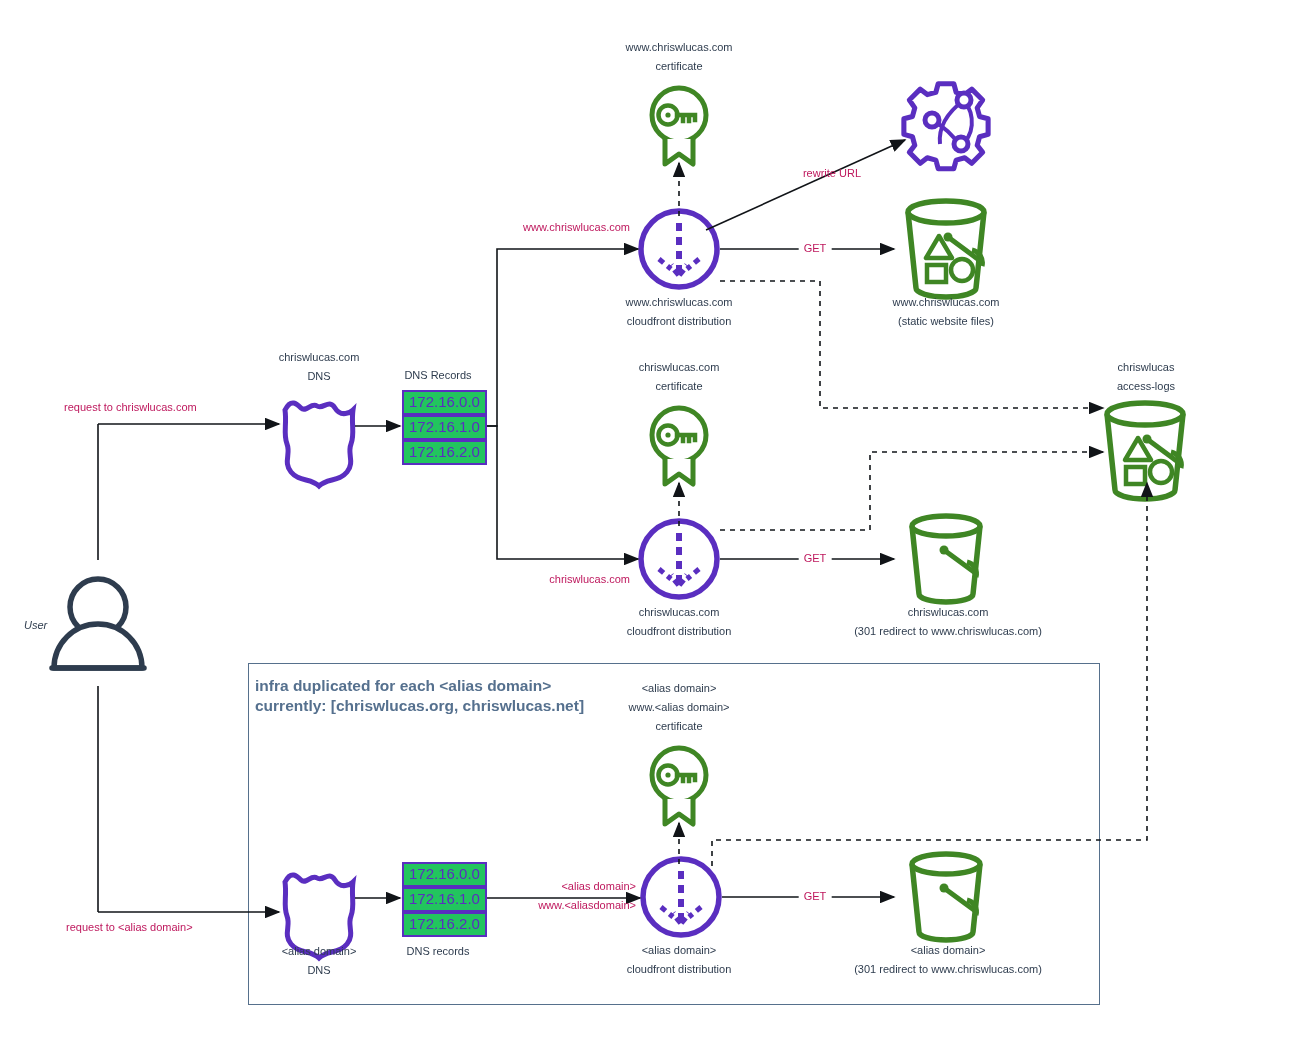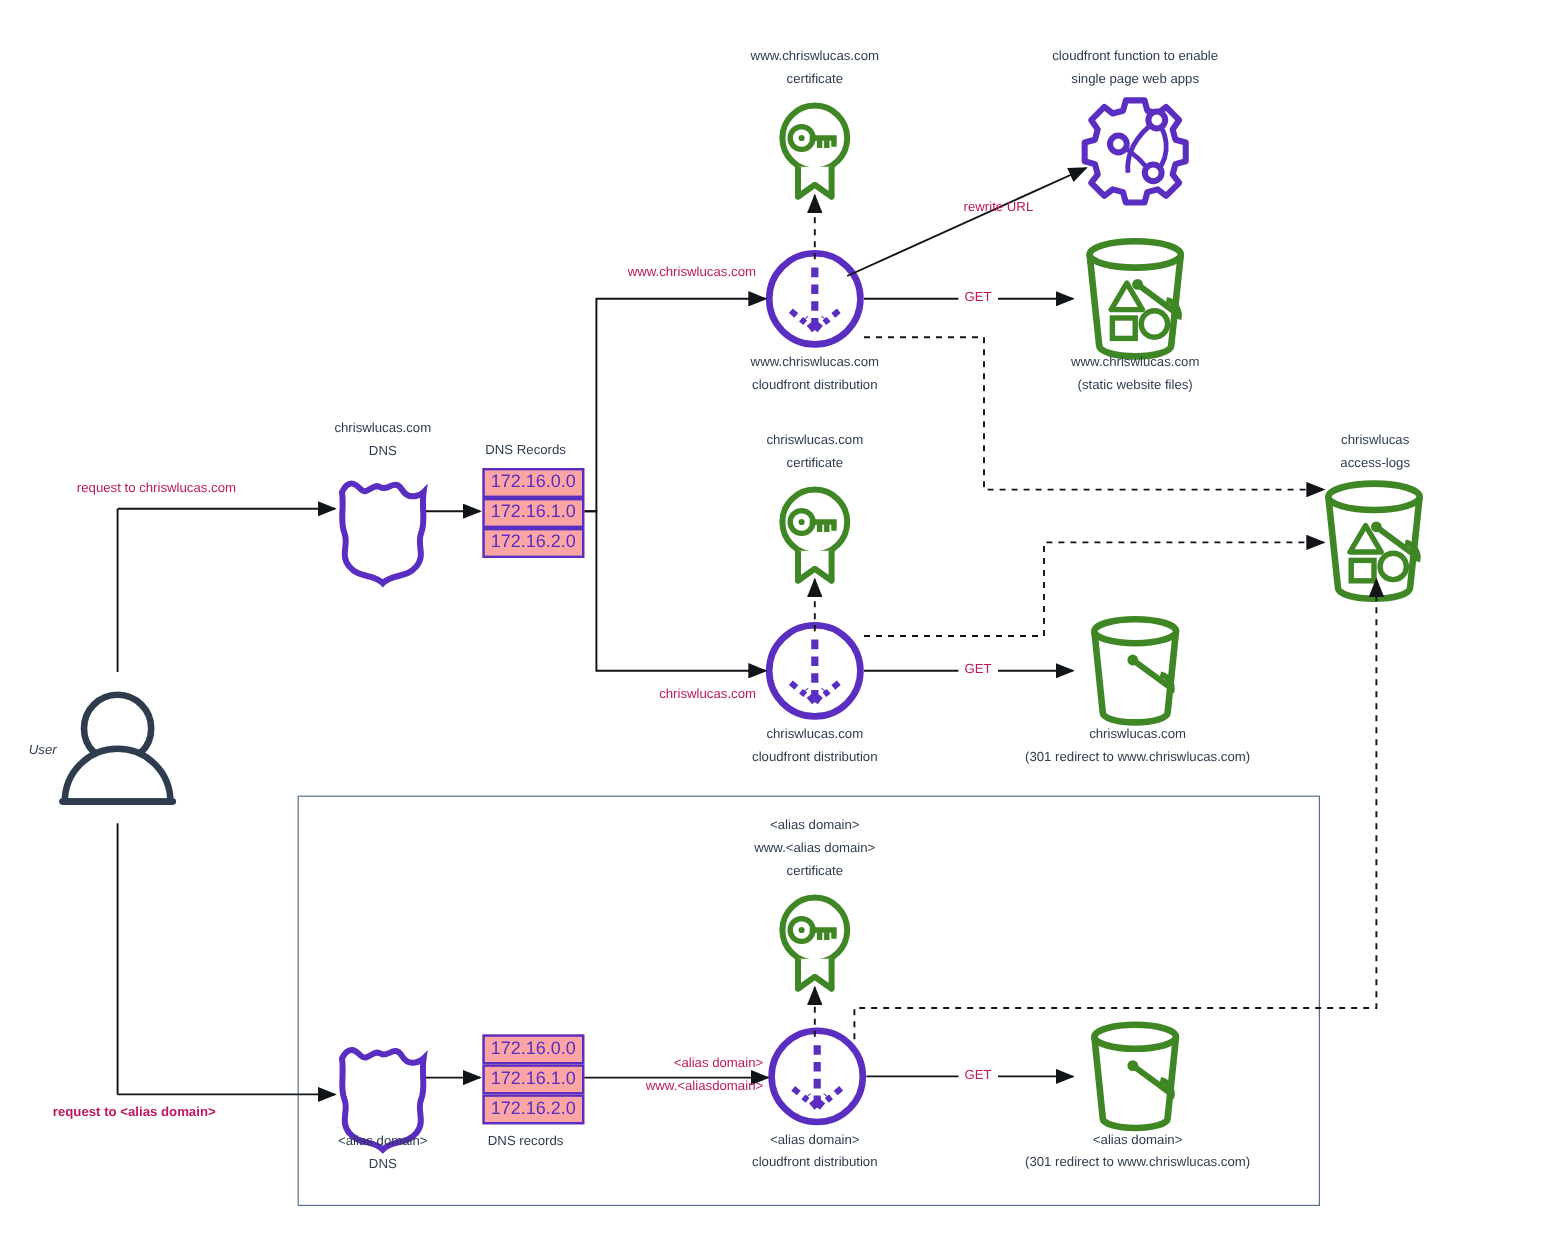--- a/index.html
+++ b/index.html
@@ -38,21 +38,21 @@
   .lbl.r { transform: translateX(-100%); text-align: right; }
   .lbl.black { color: #be185d; }
 
   .ip {
     position: absolute;
     border: 2.5px solid #5a2ec0;
     color: #5a2ec0;
     font-size: 15px;
     line-height: 18px;
     padding: 1px 5px 2px 5px;
-    background: #fca5a5;
+    background: #22c55e;
     z-index: 4;
     white-space: nowrap;
   }
 
   .groupbox {
     position: absolute;
     border: 1px solid #56708c;
     background: transparent;
     z-index: 0;
   }
@@ -225,25 +225,27 @@
     <g transform="translate(946,896)">
       <path d="M-34,-32 L-27,36 a27,8 0 0 0 54,0 L34,-32" fill="#fff" stroke="#3f8624" stroke-width="5.5" stroke-linejoin="round"></path>
       <ellipse cx="0" cy="-32" rx="34" ry="10" fill="#fff" stroke="#3f8624" stroke-width="5.5"></ellipse>
       <path d="M-2,-8 L28,14" stroke="#3f8624" stroke-width="5" stroke-linecap="round"></path>
       <circle cx="-2" cy="-8" r="4.5" fill="#3f8624"></circle>
       <path d="M21,4 a12,12 0 0 1 9,15" fill="none" stroke="#3f8624" stroke-width="5"></path>
     </g>
   </svg>
 
   <div class="groupbox" style="left:248px; top:663px; width:852px; height:342px;"></div>
+  <div class="groupcap" style="left:255px; top:676px;">infra duplicated for each &lt;alias domain&gt;
+currently: [chriswlucas.org, chriswlucas.net]</div>
 
   <div class="lbl l" style="left:24px; top:616px;font-style:italic;">User</div>
 
   <div class="lbl l black" style="left:64px; top:398px;">request to chriswlucas.com</div>
-  <div class="lbl l black" style="left:44px; top:918px;font-weight:bold;">request to &lt;alias domain&gt;</div>
+  <div class="lbl l black" style="left:66px; top:918px;">request to &lt;alias domain&gt;</div>
 
   <div class="lbl c" style="left:319px; top:348px;">chriswlucas.com
 DNS</div>
   <div class="lbl c" style="left:438px; top:366px;">DNS Records</div>
 
   <div class="ip" style="left:402px; top:390px;">172.16.0.0</div>
   <div class="ip" style="left:402px; top:415px;">172.16.1.0</div>
   <div class="ip" style="left:402px; top:440px;">172.16.2.0</div>
 
   <div class="lbl c" style="left:319px; top:942px;">&lt;alias domain&gt;
@@ -255,22 +257,20 @@
   <div class="ip" style="left:402px; top:912px;">172.16.2.0</div>
 
   <div class="lbl c" style="left:679px; top:38px;">www.chriswlucas.com
 certificate</div>
   <div class="lbl c" style="left:679px; top:358px;">chriswlucas.com
 certificate</div>
   <div class="lbl c" style="left:679px; top:679px;">&lt;alias domain&gt;
 www.&lt;alias domain&gt;
 certificate</div>
 
-  <div class="lbl c" style="left:946px; top:38px;">cloudfront function to enable
-single page web apps</div>
   <div class="lbl c black" style="left:832px; top:164px;">rewrite URL</div>
 
   <div class="lbl r black" style="left:630px; top:218px;">www.chriswlucas.com</div>
   <div class="lbl c" style="left:679px; top:293px;">www.chriswlucas.com
 cloudfront distribution</div>
 
   <div class="lbl r black" style="left:630px; top:570px;">chriswlucas.com</div>
   <div class="lbl c" style="left:679px; top:603px;">chriswlucas.com
 cloudfront distribution</div>
 

